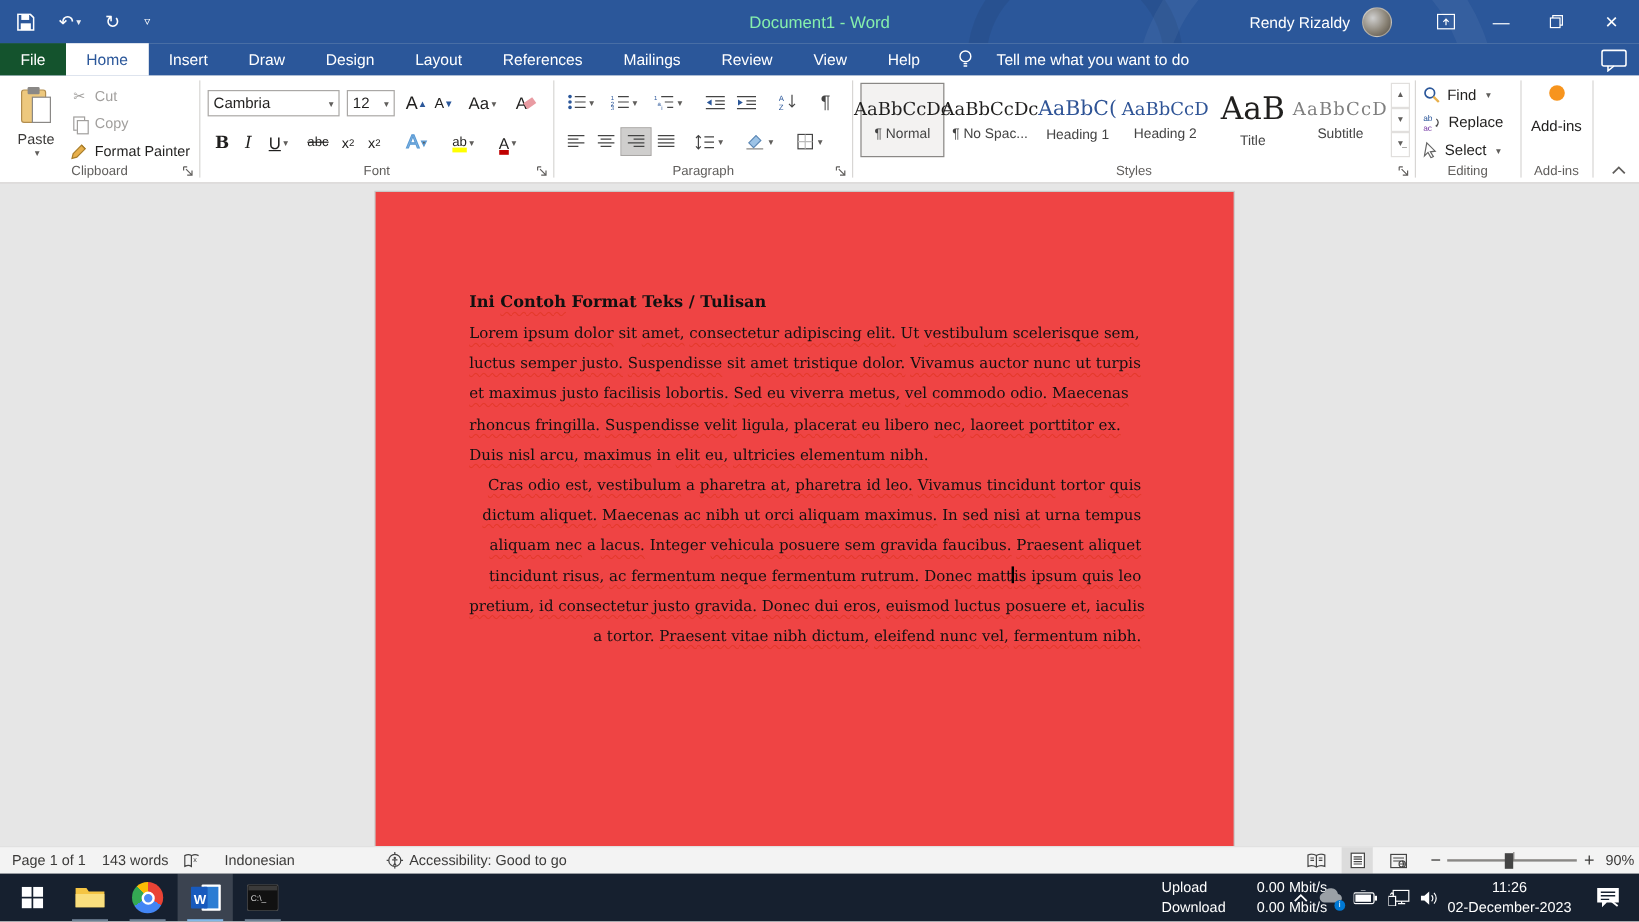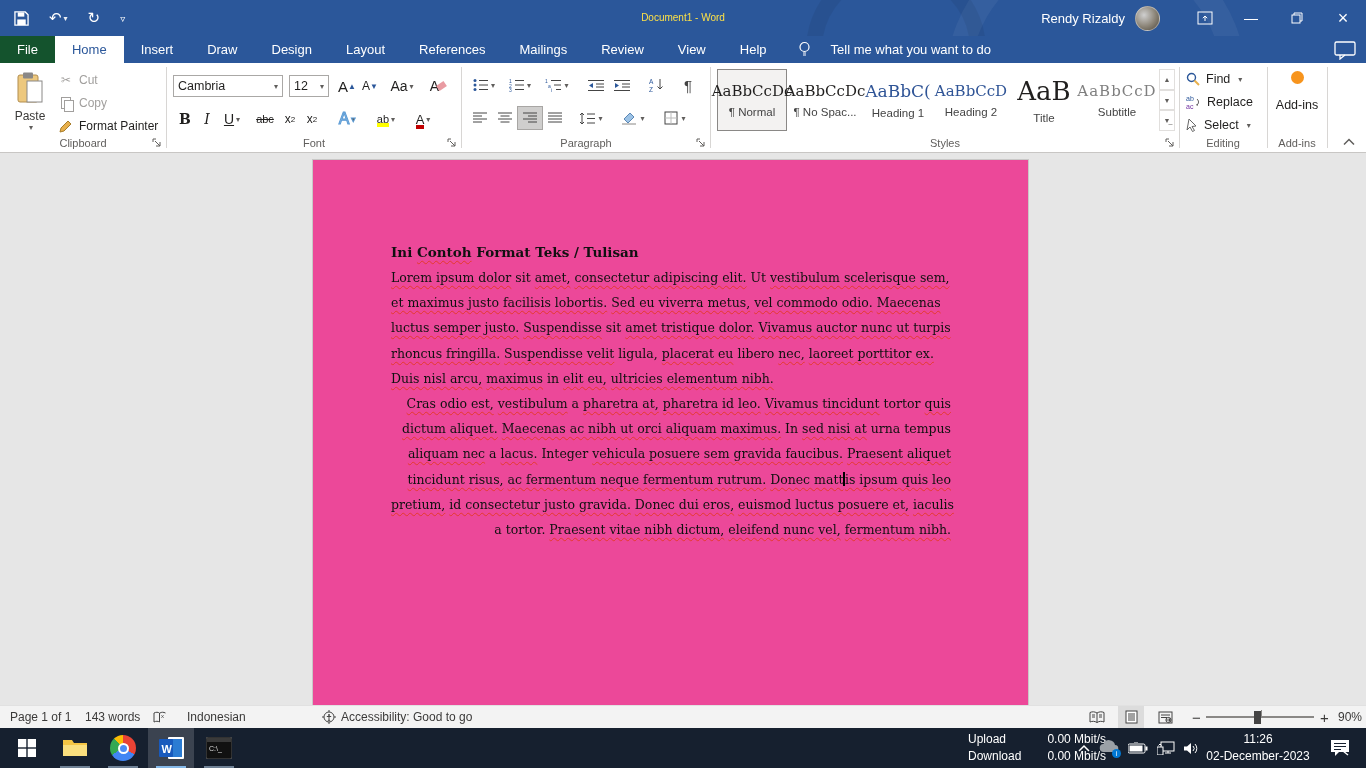--- a/index.html
+++ b/index.html
@@ -7,21 +7,21 @@
   body { font-family:"Liberation Sans", sans-serif; background:#e6e6e6; }
   #app { position:relative; width:1366px; height:768px; }
 
   
   .titlebar { position:absolute; left:0; top:0; width:1366px; height:36px; background:#2b579a; color:#fff; overflow:hidden; }
   .titlebar .swirl1 { position:absolute; right:120px; top:-70px; width:300px; height:300px; border:24px solid rgba(255,255,255,.05); border-radius:50%; }
   .titlebar .swirl2 { position:absolute; right:380px; top:-40px; width:180px; height:180px; border:16px solid rgba(0,0,0,.06); border-radius:50%; }
   .qat { position:absolute; left:14px; top:0; height:36px; display:flex; align-items:center; gap:20px; font-size:15px; }
   .qat .qbtn { display:flex; align-items:center; gap:2px; cursor:default; }
   .tiny-caret { font-size:8px; opacity:.9; }
-  .doc-title { position:absolute; left:0; top:0; width:100%; height:36px; line-height:36px; text-align:center; font-size:10px; color:#fde047; }
+  .doc-title { position:absolute; left:0; top:0; width:100%; height:36px; line-height:36px; text-align:center; font-size:14px; color:#86efac; }
   .tb-right { position:absolute; right:0; top:0; height:36px; display:flex; align-items:center; }
   .user-name { font-size:13px; margin-right:10px; }
   .avatar { width:25px; height:25px; border-radius:50%; background:radial-gradient(circle at 35% 35%, #cfcfcf, #8a8376 55%, #4c463c); border:1px solid rgba(255,255,255,.4); margin-right:22px; }
   .winbtn { width:46px; height:36px; display:flex; align-items:center; justify-content:center; font-size:14px; color:#fff; }
   .winbtn svg { display:block; }
 
   
   .tabrow { position:absolute; left:0; top:36px; width:1366px; height:27px; background:#2b579a; display:flex; align-items:stretch; font-size:13px; }
   .tab { padding:0 17px; display:flex; align-items:center; color:#fff; cursor:default; }
   .tab.file { background:#14532d; font-weight:400; }
@@ -71,21 +71,21 @@
   .st-scroll div { flex:1; border:1px solid #e1dfdd; background:#fff; font-size:7px; display:flex; align-items:center; justify-content:center; color:#605e5c; }
 
   
   .ed-row { position:absolute; left:6px; display:flex; align-items:center; gap:6px; font-size:12.5px; color:#201f1e; }
   .addin-btn { position:absolute; left:0; top:8px; width:100%; display:flex; flex-direction:column; align-items:center; gap:14px; font-size:12.5px; color:#201f1e; }
   .addin-dot { width:13px; height:13px; border-radius:50%; }
   .collapse-chevron { position:absolute; right:10px; bottom:4px; width:14px; height:12px; }
 
   
   .docarea { position:absolute; left:0; top:153px; width:1366px; height:552px; background:#e6e6e6; overflow:hidden; }
-  .page { position:absolute; left:313px; top:7px; width:715px; height:545px; background:#ec4899; box-shadow:0 0 0 1px #c9c8c7; }
+  .page { position:absolute; left:313px; top:7px; width:715px; height:545px; background:#ef4444; box-shadow:0 0 0 1px #c9c8c7; }
   .textblock { padding:80px 77px 0 78px; font-family:"DejaVu Serif", serif; font-size:12.5px; color:#111; }
   .doc-heading { font-weight:bold; font-size:13.5px; line-height:25px; white-space:nowrap; }
   .para .line { line-height:25.2px; white-space:nowrap; }
   .para.right { text-align:right; }
   .sp { text-decoration:underline; text-decoration-style:wavy; text-decoration-color:#e5392c; text-decoration-thickness:1px; text-underline-offset:3px; text-decoration-skip-ink:none; }
   .caret { display:inline-block; width:1.5px; height:14px; background:#000; vertical-align:-2px; }
 
   
   .statusbar { position:absolute; left:0; top:705px; width:1366px; height:23px; background:#f3f3f3; border-top:1px solid #e1e1e1; font-size:12px; color:#3b3a39; }
   .sb-item { position:absolute; top:0; height:22px; display:flex; align-items:center; gap:5px; }
@@ -446,22 +446,22 @@
       </svg>
   </div>
 
   <div class="docarea">
     <div class="page">
       <div class="textblock">
         <div class="doc-heading"><span>Ini </span><span class="sp">Contoh</span><span> Format Teks / Tulisan</span></div>
         <div>
             <div class="para left">
               <div class="line"><span class="sp">Lorem ipsum dolor</span><span> sit </span><span class="sp">amet,</span><span> </span><span class="sp">consectetur adipiscing elit.</span><span> Ut </span><span class="sp">vestibulum scelerisque sem,</span></div>
+              <div class="line"><span class="sp">luctus semper justo.</span><span> </span><span class="sp">Suspendisse</span><span> sit </span><span class="sp">amet tristique dolor.</span><span> </span><span class="sp">Vivamus auctor nunc ut turpis</span></div>
               <div class="line"><span class="sp">et maximus justo facilisis lobortis.</span><span> </span><span class="sp">Sed eu viverra metus,</span><span> </span><span class="sp">vel commodo odio.</span><span> </span><span class="sp">Maecenas</span></div>
-              <div class="line"><span class="sp">luctus semper justo.</span><span> </span><span class="sp">Suspendisse</span><span> sit </span><span class="sp">amet tristique dolor.</span><span> </span><span class="sp">Vivamus auctor nunc ut turpis</span></div>
               <div class="line"><span class="sp">rhoncus fringilla.</span><span> </span><span class="sp">Suspendisse velit</span><span> ligula, </span><span class="sp">placerat eu</span><span> libero </span><span class="sp">nec,</span><span> </span><span class="sp">laoreet porttitor ex.</span></div>
               <div class="line"><span class="sp">Duis nisl arcu,</span><span> </span><span class="sp">maximus</span><span> in </span><span class="sp">elit eu,</span><span> </span><span class="sp">ultricies elementum nibh.</span></div>
             </div>
             <div class="para right">
               <div class="line"><span class="sp">Cras odio est,</span><span> </span><span class="sp">vestibulum</span><span> a </span><span class="sp">pharetra at,</span><span> </span><span class="sp">pharetra id leo.</span><span> </span><span class="sp">Vivamus tincidunt</span><span> tortor </span><span class="sp">quis</span></div>
               <div class="line"><span class="sp">dictum aliquet.</span><span> </span><span class="sp">Maecenas ac nibh ut orci aliquam maximus.</span><span> In </span><span class="sp">sed nisi at</span><span> urna tempus</span></div>
               <div class="line"><span class="sp">aliquam nec</span><span> a </span><span class="sp">lacus.</span><span> Integer </span><span class="sp">vehicula posuere sem gravida faucibus.</span><span> </span><span class="sp">Praesent aliquet</span></div>
               <div class="line"><span class="sp">tincidunt risus,</span><span> </span><span class="sp">ac fermentum neque fermentum rutrum.</span><span> </span><span class="sp">Donec matt</span><span class="caret"></span><span class="sp">is ipsum quis leo</span></div>
               <div class="line"><span class="sp">pretium,</span><span> </span><span class="sp">id consectetur justo gravida.</span><span> </span><span class="sp">Donec dui eros,</span><span> </span><span class="sp">euismod luctus posuere et,</span><span> </span><span class="sp">iaculis</span></div>
               <div class="line"><span>a tortor. </span><span class="sp">Praesent vitae nibh dictum,</span><span> </span><span class="sp">eleifend nunc vel,</span><span> </span><span class="sp">fermentum nibh.</span></div>

